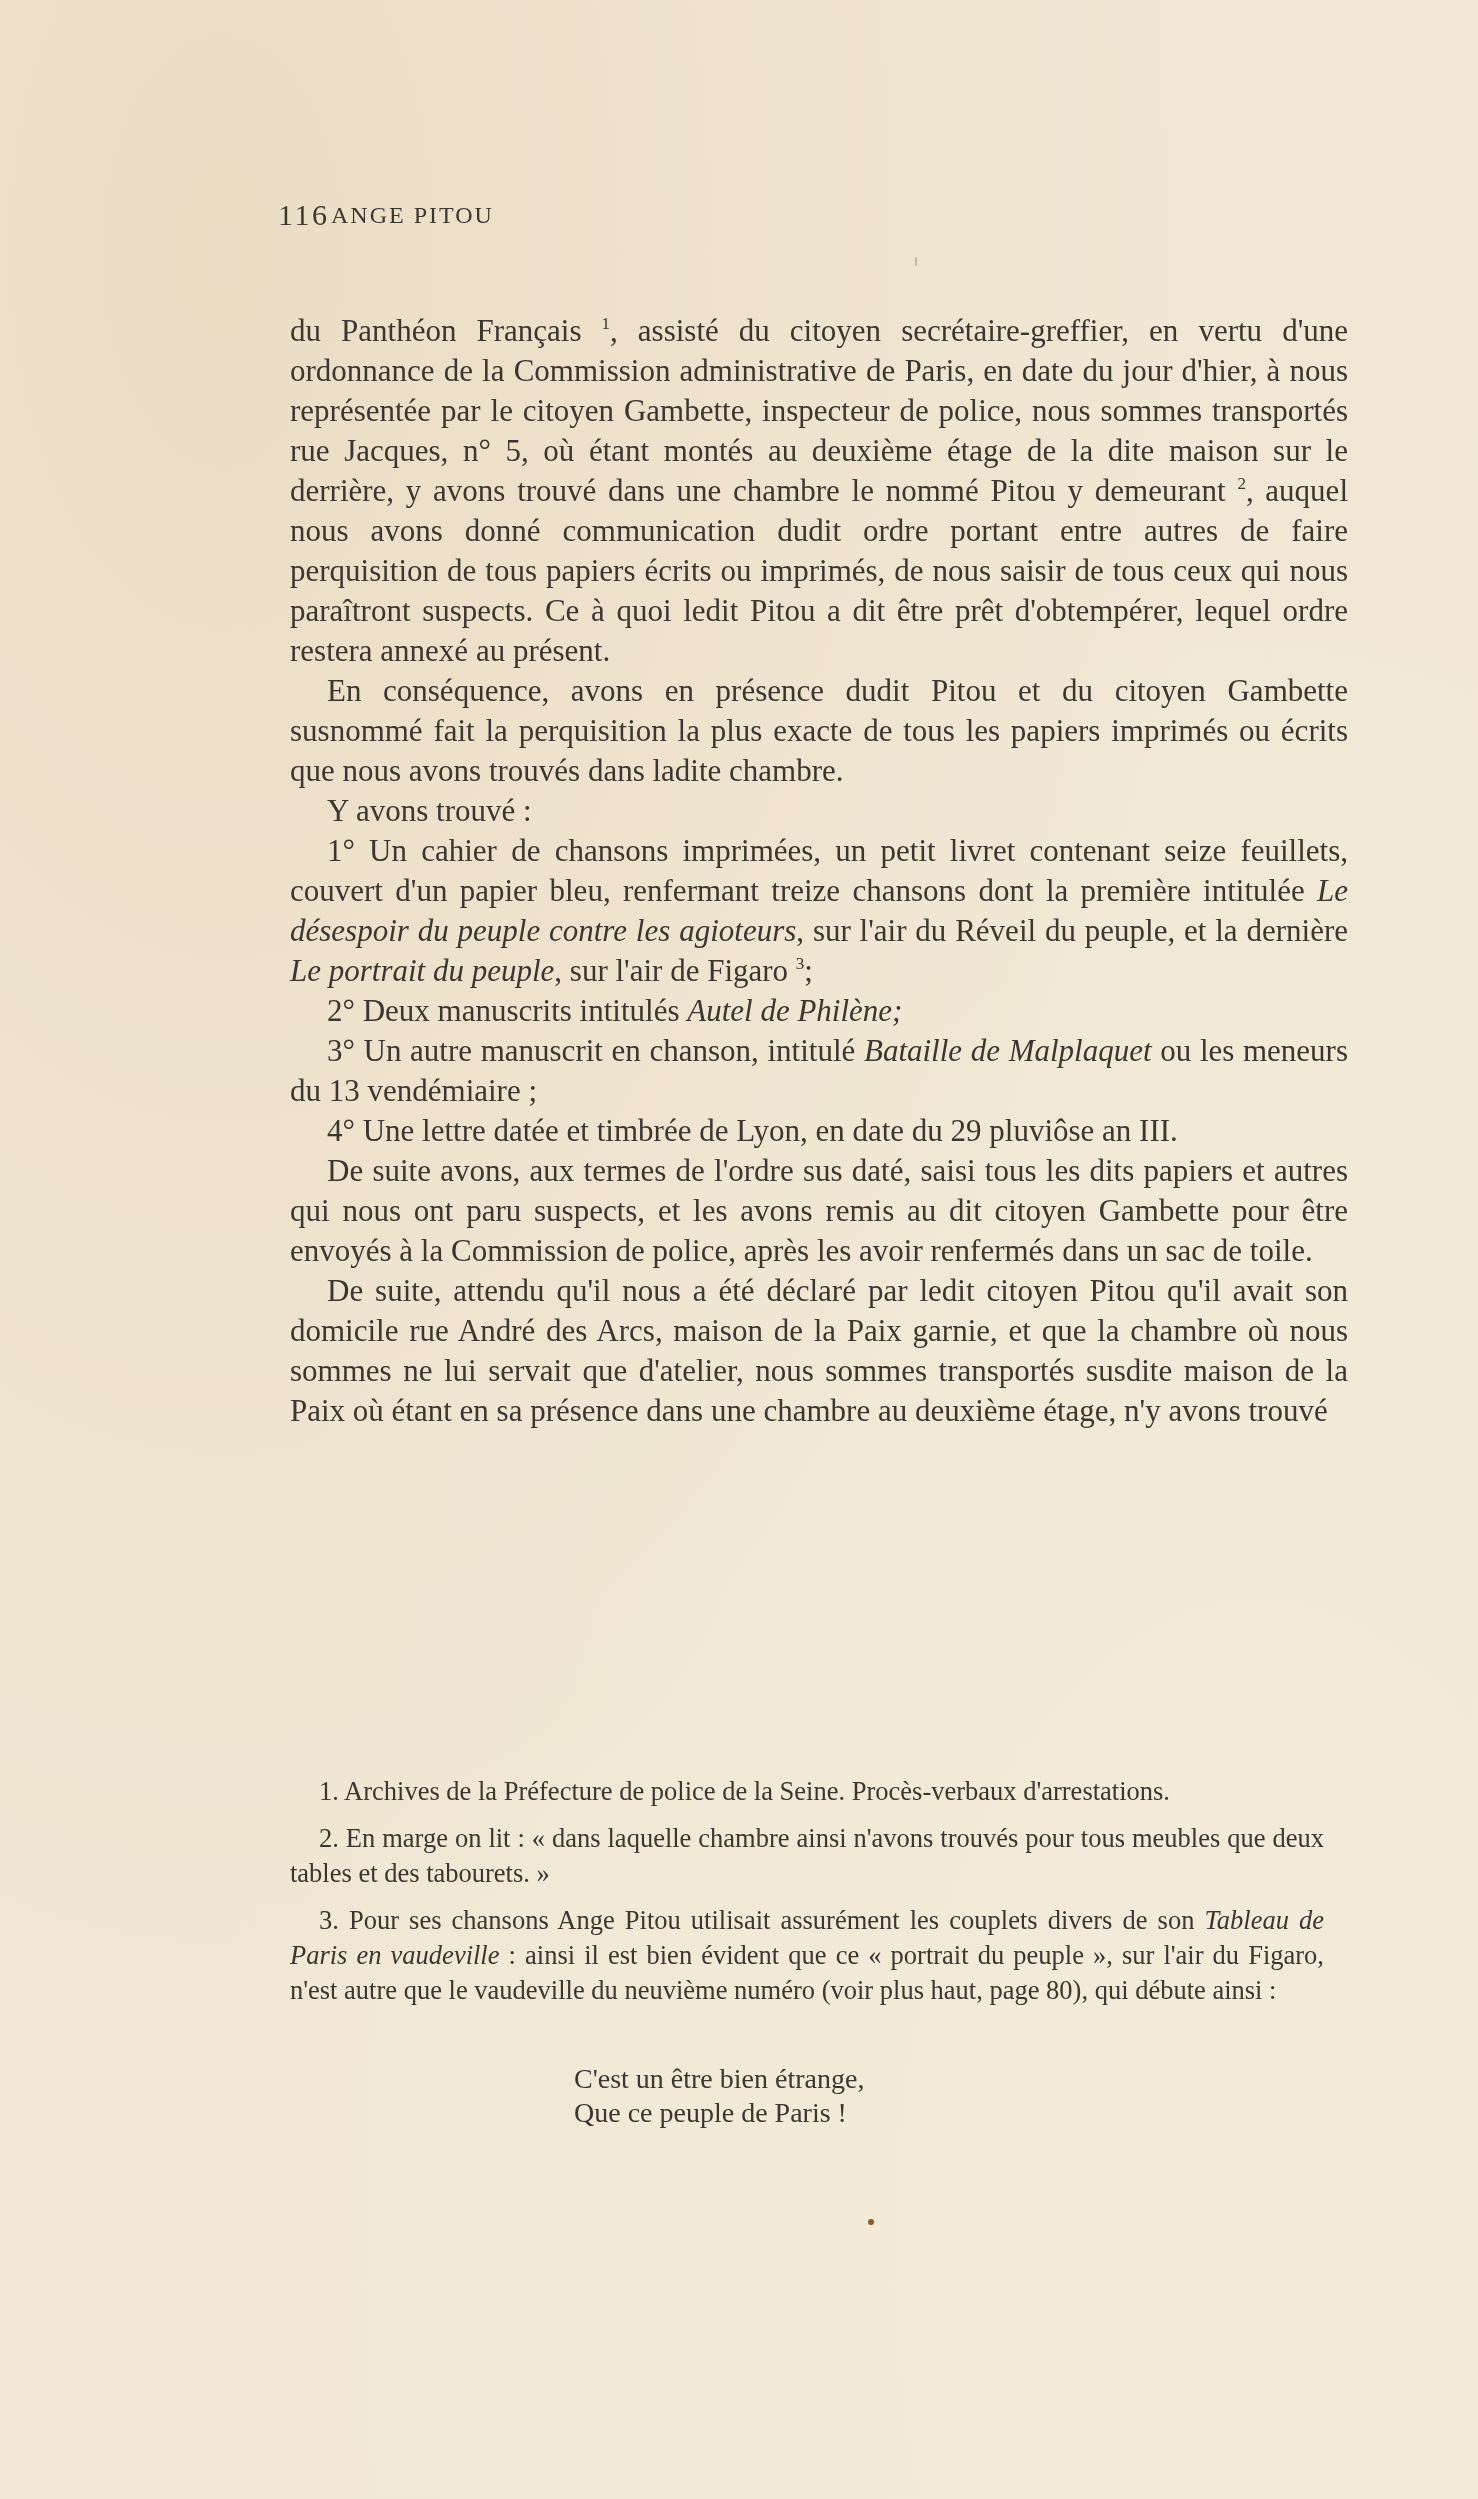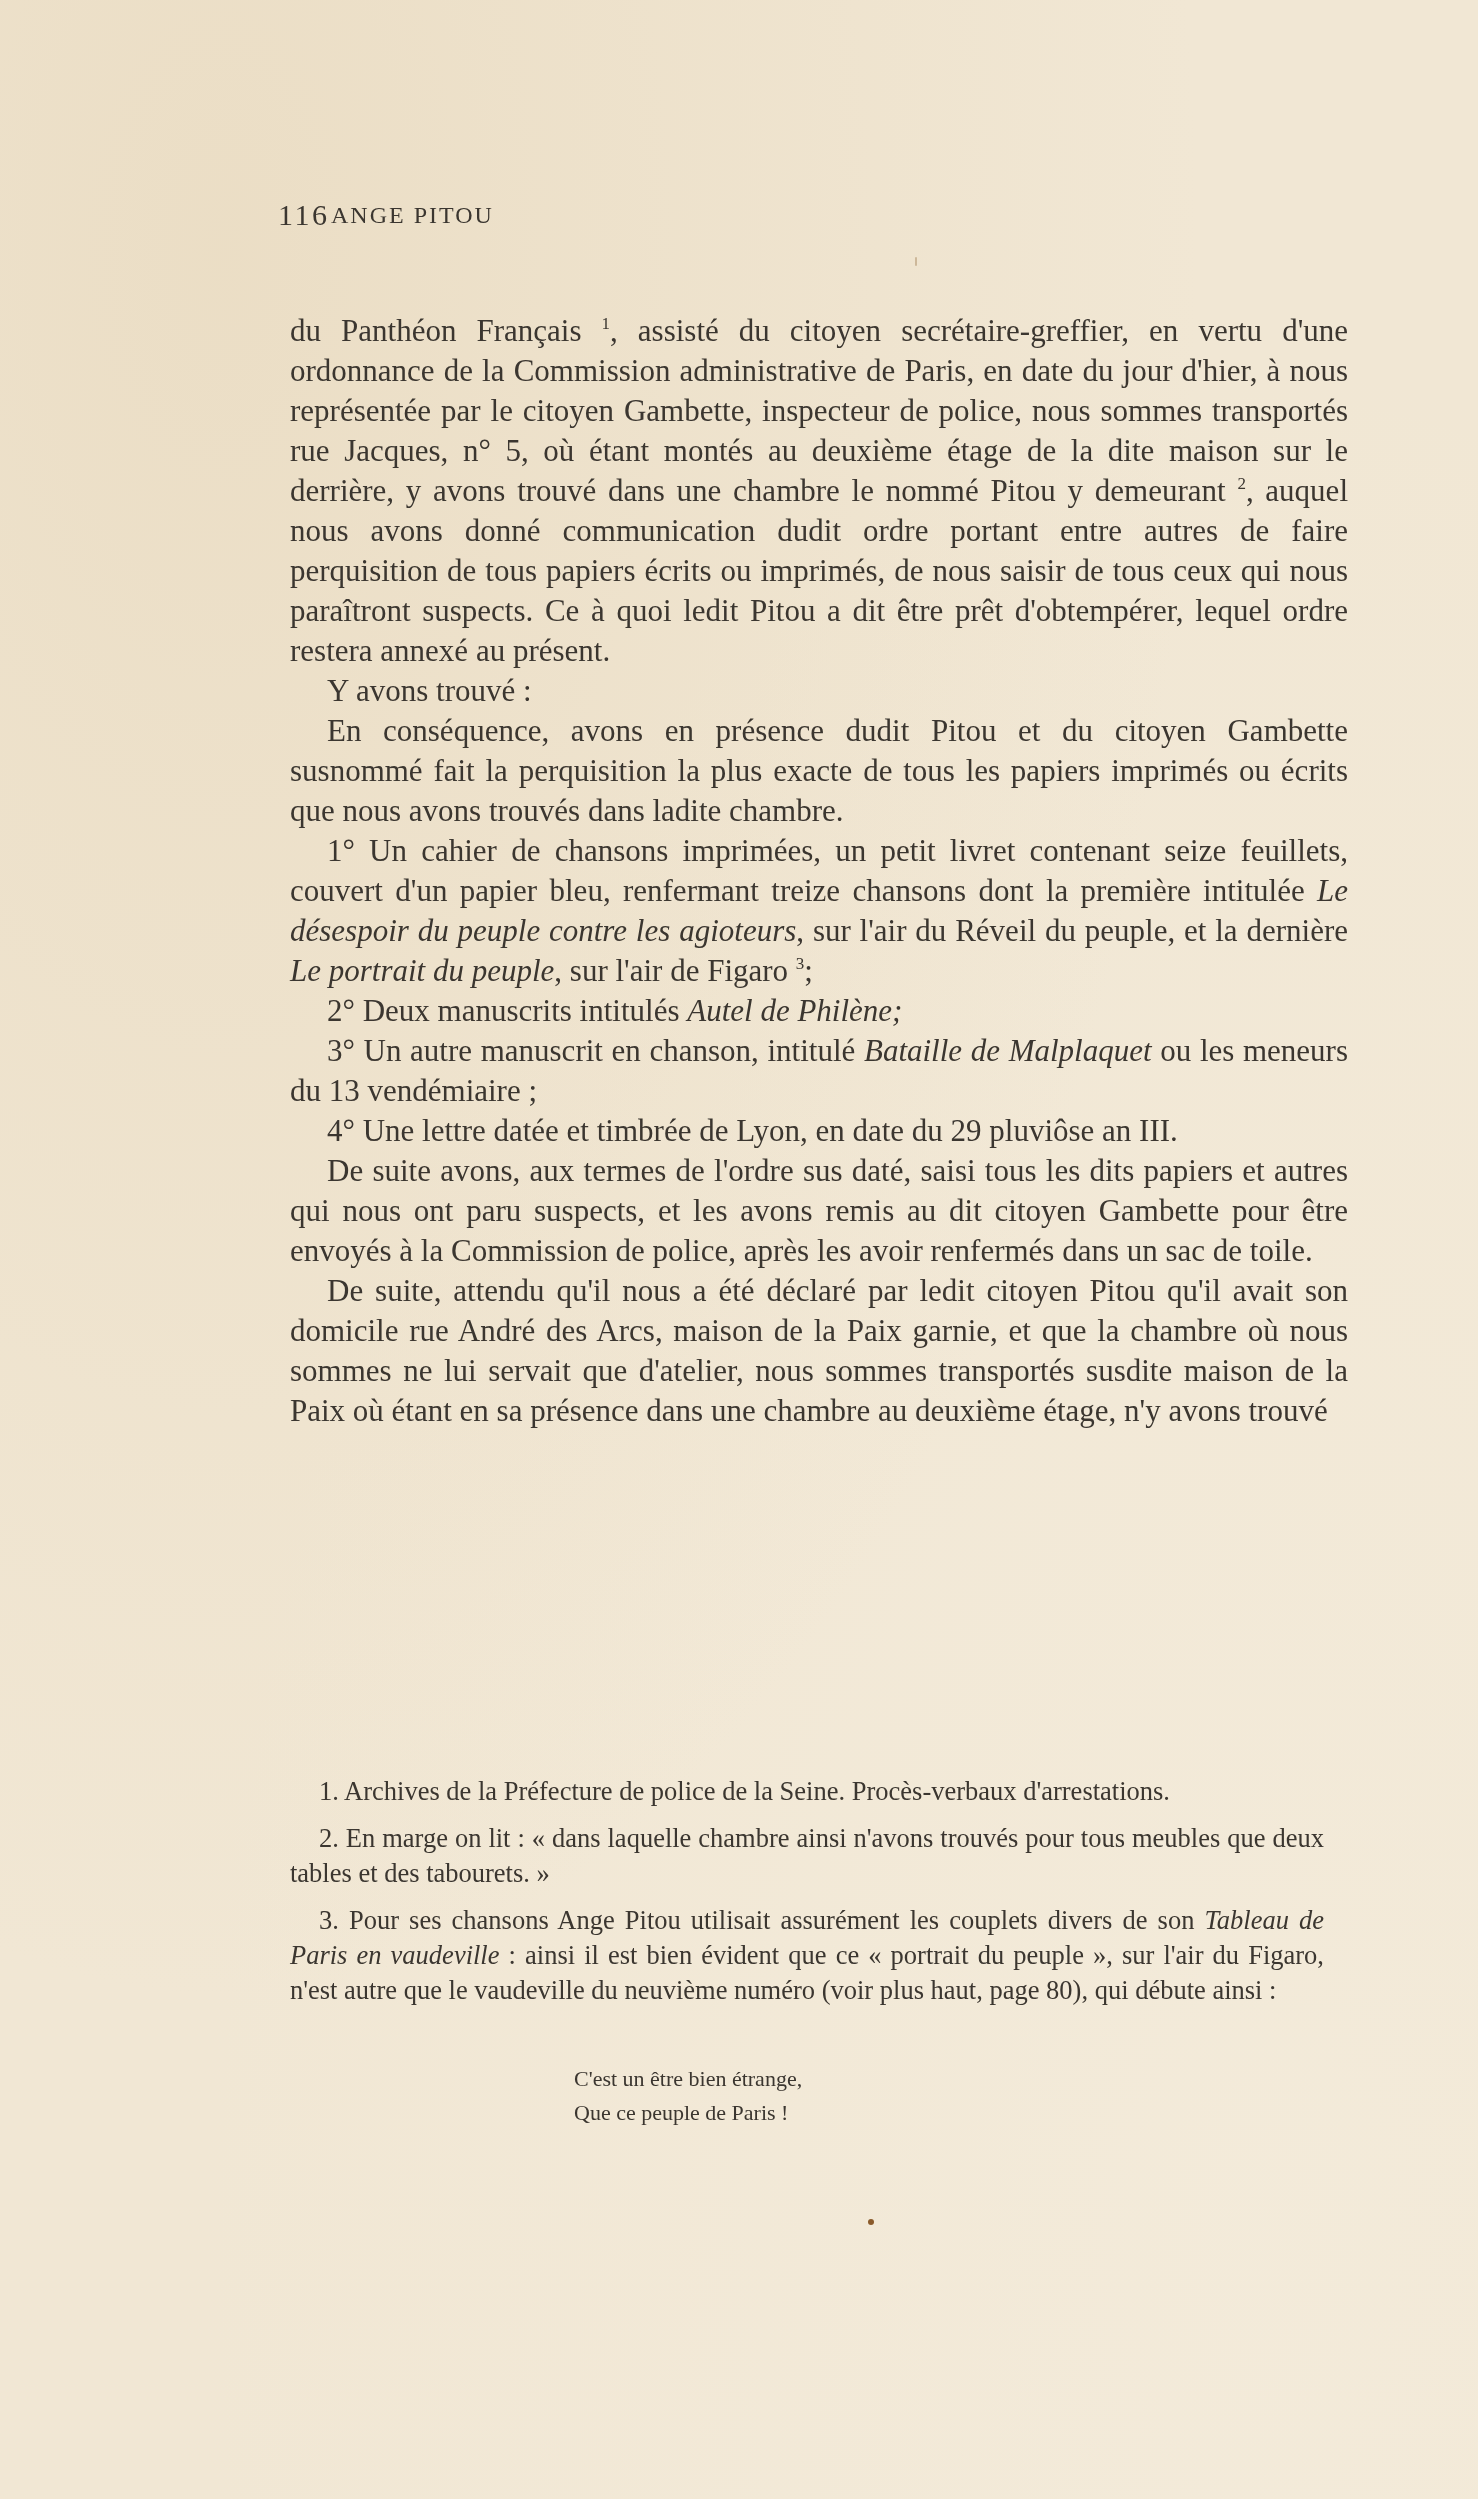--- a/index.html
+++ b/index.html
@@ -35,41 +35,41 @@
   .body-text p.indent { text-indent: 37px; }
   .body-text sup, .footnotes sup { font-size: 17px; vertical-align: 12px; line-height: 0; }
   .body-text i, .footnotes i { font-style: italic; }
   .footnotes {
     position: absolute; left: 278px; top: 1762px; width: 1058px;
     font-size: 26.5px; line-height: 35px; text-align: justify;
   }
   .footnotes p { margin: 12px; text-indent: 29px; }
   .verse {
     position: absolute; left: 574px; top: 2062px;
-    font-size: 22px; line-height: 34px;
+    font-size: 28px; line-height: 34px;
   }
   .verse div { white-space: nowrap; }
   .speck { position: absolute; border-radius: 50%; }
 </style>
 </head>
 <body>
 
 <div class="page">
 
   <div class="running-head">
     <span class="page-number">116</span>
     <span class="running-title">ANGE PITOU</span>
   </div>
 
   <div class="body-text">
     <p><span>du Panthéon Français </span><sup>1</sup><span>, assisté du citoyen secrétaire-greffier, en vertu d'une ordonnance de la Commission administrative de Paris, en date du jour d'hier, à nous représentée par le citoyen Gambette, inspecteur de police, nous sommes transportés rue Jacques, n° 5, où étant montés au deuxième étage de la dite maison sur le derrière, y avons trouvé dans une chambre le nommé Pitou y demeurant </span><sup>2</sup><span>, auquel nous avons donné communication dudit ordre portant entre autres de faire perquisition de tous papiers écrits ou imprimés, de nous saisir de tous ceux qui nous paraîtront suspects. Ce à quoi ledit Pitou a dit être prêt d'obtempérer, lequel ordre restera annexé au présent.</span></p>
 
+    <p class="indent">En conséquence, avons en présence dudit Pitou et du citoyen Gambette susnommé fait la perquisition la plus exacte de tous les papiers imprimés ou écrits que nous avons trouvés dans ladite chambre.</p>
+
     <p class="indent">Y avons trouvé :</p>
-
-    <p class="indent">En conséquence, avons en présence dudit Pitou et du citoyen Gambette susnommé fait la perquisition la plus exacte de tous les papiers imprimés ou écrits que nous avons trouvés dans ladite chambre.</p>
 
     <p class="indent"><span>1° Un cahier de chansons imprimées, un petit livret contenant seize feuillets, couvert d'un papier bleu, renfermant treize chansons dont la première intitulée </span><i>Le désespoir du peuple contre les agioteurs</i><span>, sur l'air du Réveil du peuple, et la dernière </span><i>Le portrait du peuple</i><span>, sur l'air de Figaro </span><sup>3</sup><span>;</span></p>
 
     <p class="indent"><span>2° Deux manuscrits intitulés </span><i>Autel de Philène;</i></p>
 
     <p class="indent"><span>3° Un autre manuscrit en chanson, intitulé </span><i>Bataille de Malplaquet</i><span> ou les meneurs du 13 vendémiaire ;</span></p>
 
     <p class="indent">4° Une lettre datée et timbrée de Lyon, en date du 29 pluviôse an III.</p>
 
     <p class="indent">De suite avons, aux termes de l'ordre sus daté, saisi tous les dits papiers et autres qui nous ont paru suspects, et les avons remis au dit citoyen Gambette pour être envoyés à la Commission de police, après les avoir renfermés dans un sac de toile.</p>

